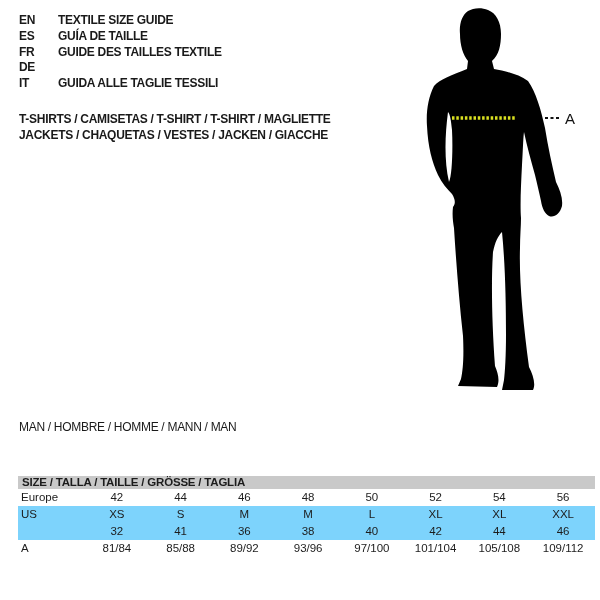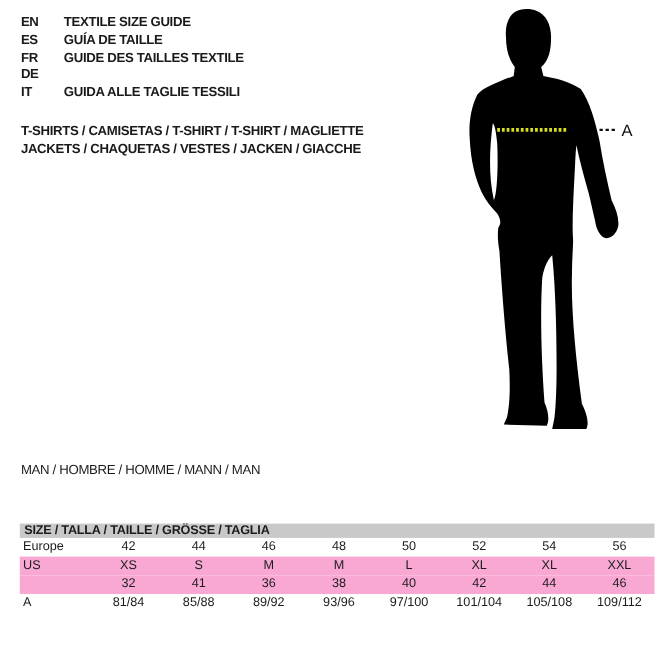--- a/index.html
+++ b/index.html
@@ -19,21 +19,21 @@
   #figure{position:absolute;left:395px;top:0;width:205px;height:400px;}
   #figure text{font-family:"Liberation Sans",sans-serif;font-size:15px;fill:#111;}
   
   .section-title{position:absolute;left:19px;top:420px;font-size:12px;font-weight:normal;
     letter-spacing:-0.3px;}
   
   .size-table{position:absolute;left:18px;top:448px;width:577px;font-size:11.5px;color:#1c1c1c;margin-top:28px;}
   .thead{height:13px;line-height:13px;background:#c9c9c9;font-weight:bold;
     padding-left:4px;letter-spacing:-0.2px;}
   .trow{display:flex;height:17px;line-height:17px;}
-  .trow.shade{background:#f9a8d4;align-items:flex-end;}
+  .trow.shade{background:#7dd3fc;align-items:flex-end;}
   .tlabel{width:64px;flex:0 0 64px;padding-left:3px;}
   .tcell{flex:1;text-align:center;}
   
   .footnote{position:absolute;left:19px;top:549px;font-size:12px;font-weight:bold;
     letter-spacing:-0.3px;}
 </style>
 </head>
 <body>
 
 <div id="screen">

